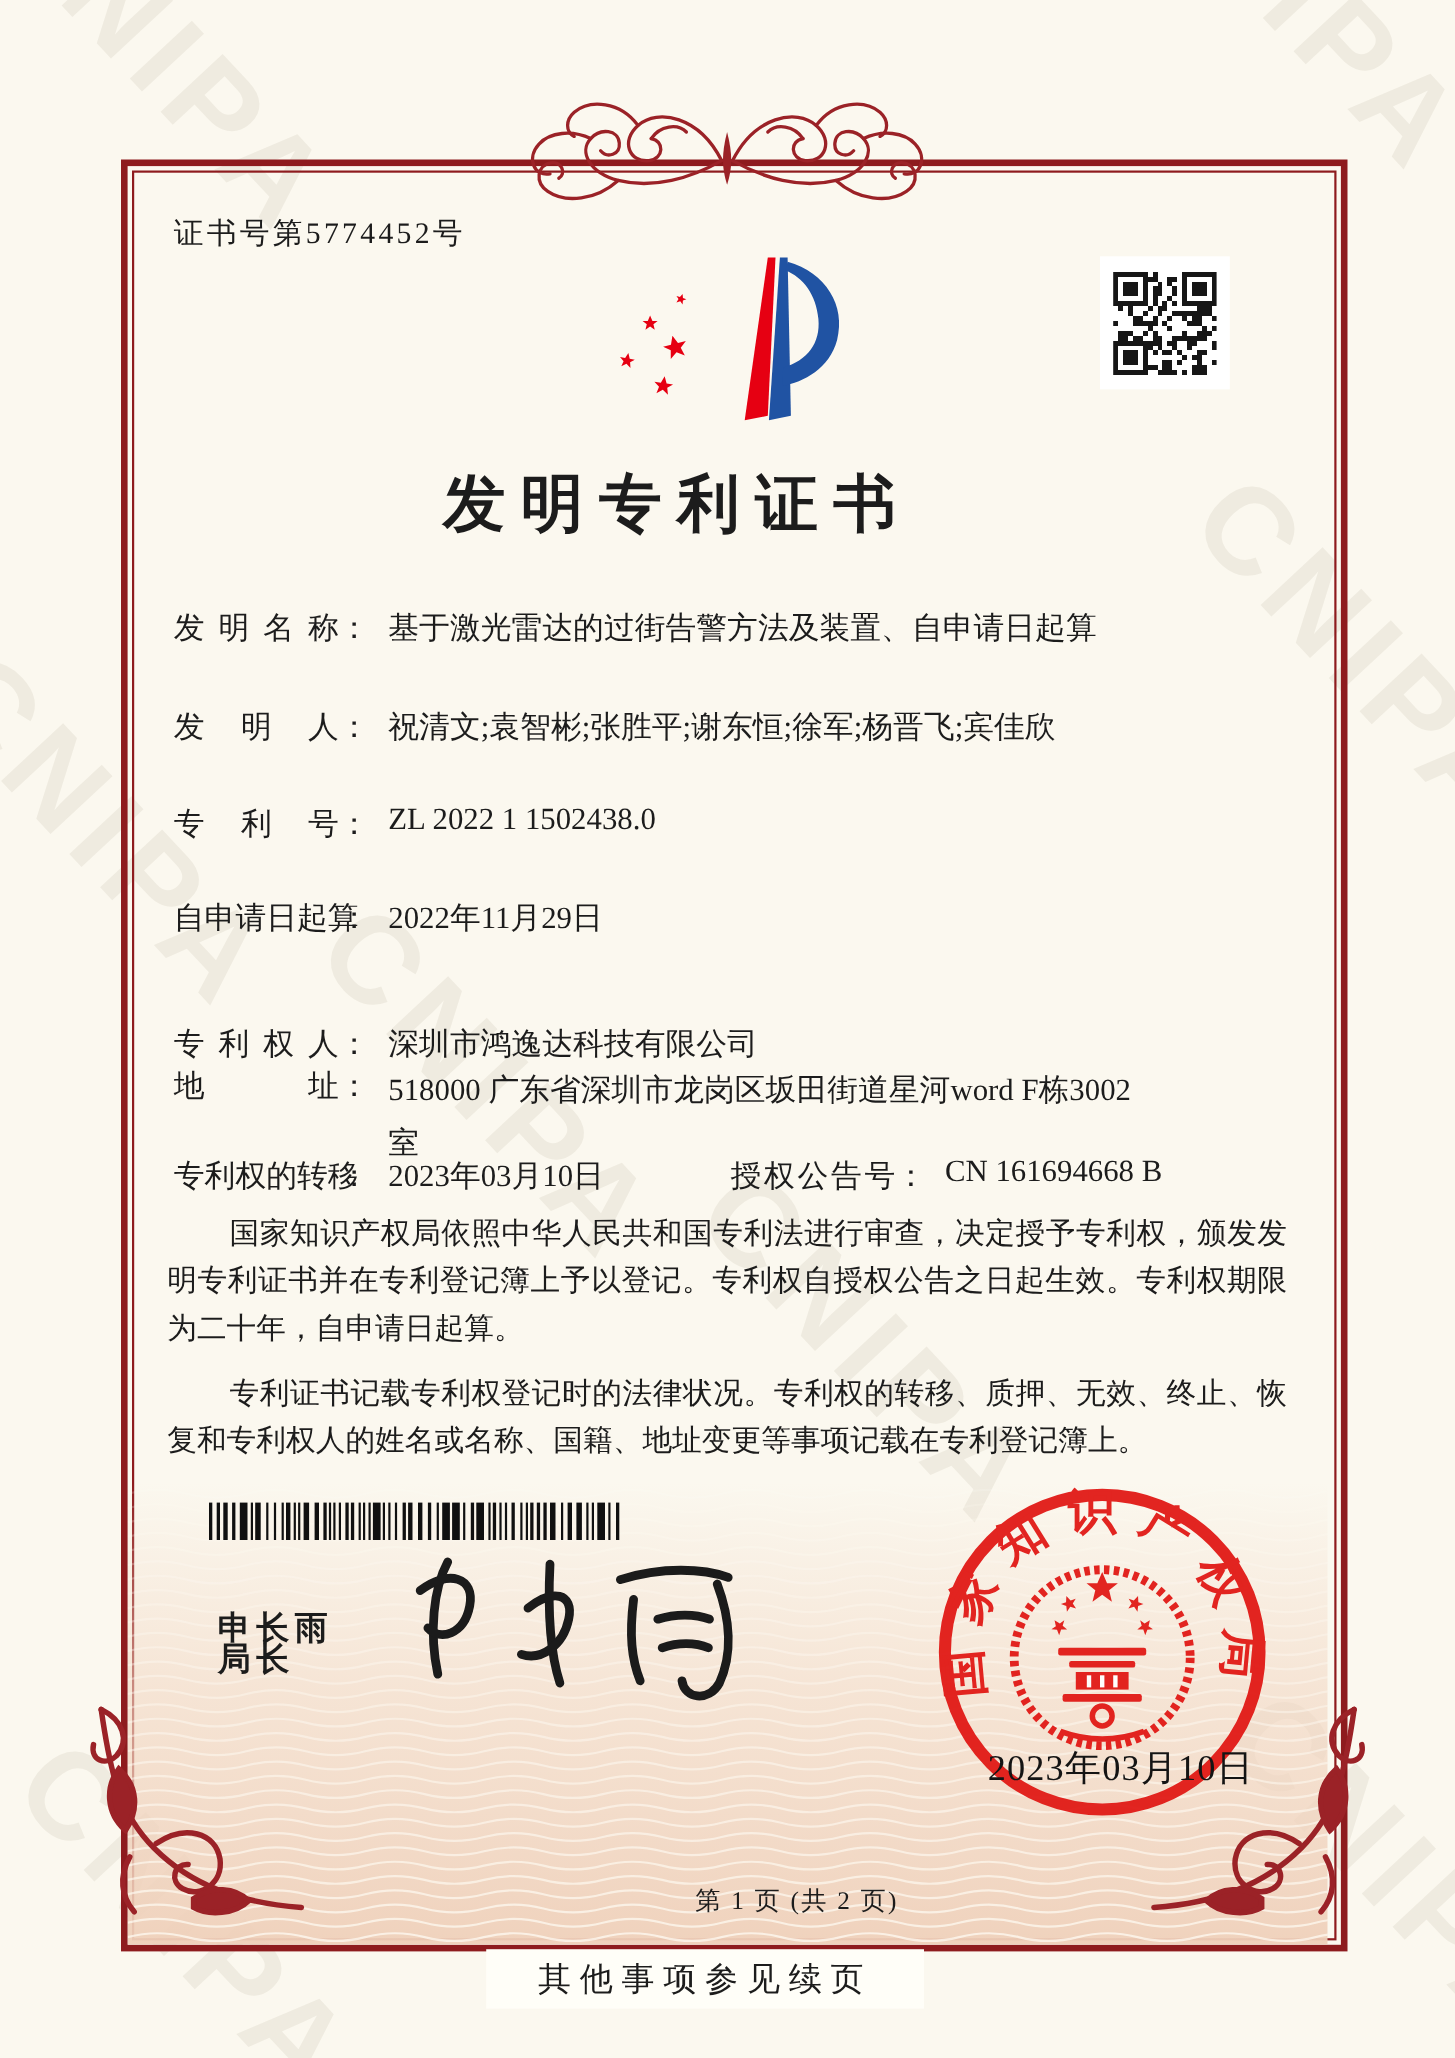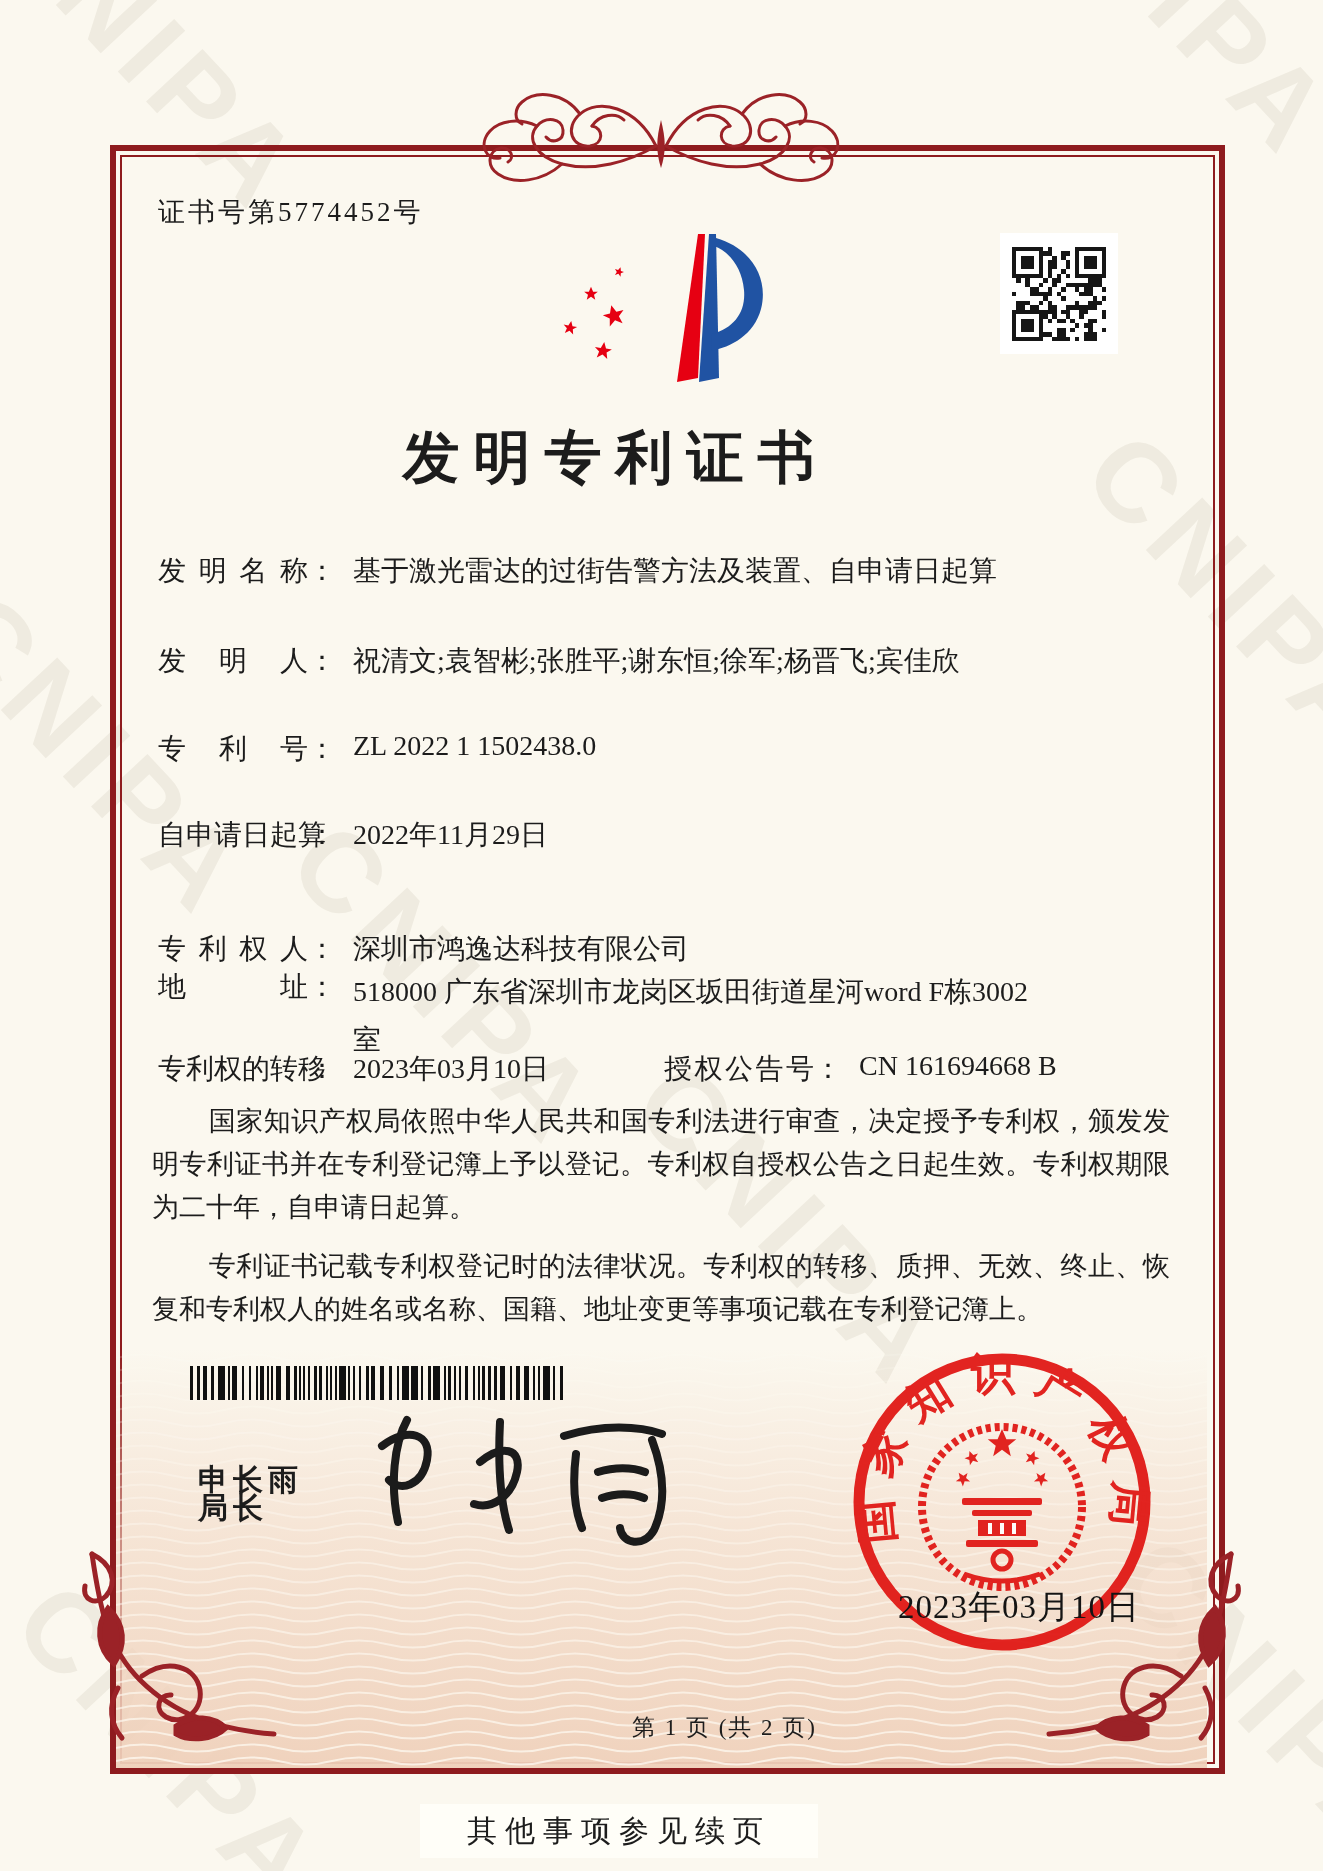--- a/index.html
+++ b/index.html
@@ -32,22 +32,22 @@
   .barcode{left:190px;top:1366px;width:392px;height:34px;font-size:0;z-index:4;}
   .barcode i{display:inline-block;height:100%;background:#101010;}
   .signtitle{left:198px;top:1488px;font-size:30px;font-weight:700;letter-spacing:5px;
              font-family:"Liberation Sans","DejaVu Sans",sans-serif;}
   .signname{left:198px;top:1460px;font-size:30px;font-weight:700;letter-spacing:5px;
             font-family:"Liberation Sans","DejaVu Sans",sans-serif;}
   .signature{left:352px;top:1400px;z-index:4;}
   .seal{left:852px;top:1352px;z-index:4;}
   .sealdate{left:898px;top:1585px;font-size:33px;letter-spacing:1px;color:#141414;z-index:5;white-space:nowrap;}
   .pageinfo{left:110px;top:1712px;width:1229px;text-align:center;font-size:23px;letter-spacing:2px;z-index:4;}
-  .contbox{left:420px;top:1772px;width:398px;height:54px;background:#fffef8;z-index:4;
-           display:flex;align-items:center;justify-content:center;font-size:30px;letter-spacing:8px;margin-top:32px;}
+  .contbox{left:442px;top:1772px;width:398px;height:54px;background:#fffef8;z-index:4;
+           display:flex;align-items:center;justify-content:center;font-size:30px;letter-spacing:8px;}
   .ornament{z-index:4;}
   svg{display:block;}
 </style>
 </head>
 <body>
 
 <div class="page">
 
   <div class="wm" style="left:-45px;top:-15px;">CNIPA</div>
   <div class="wm" style="left:985px;top:-70px;">CNIPA</div>

